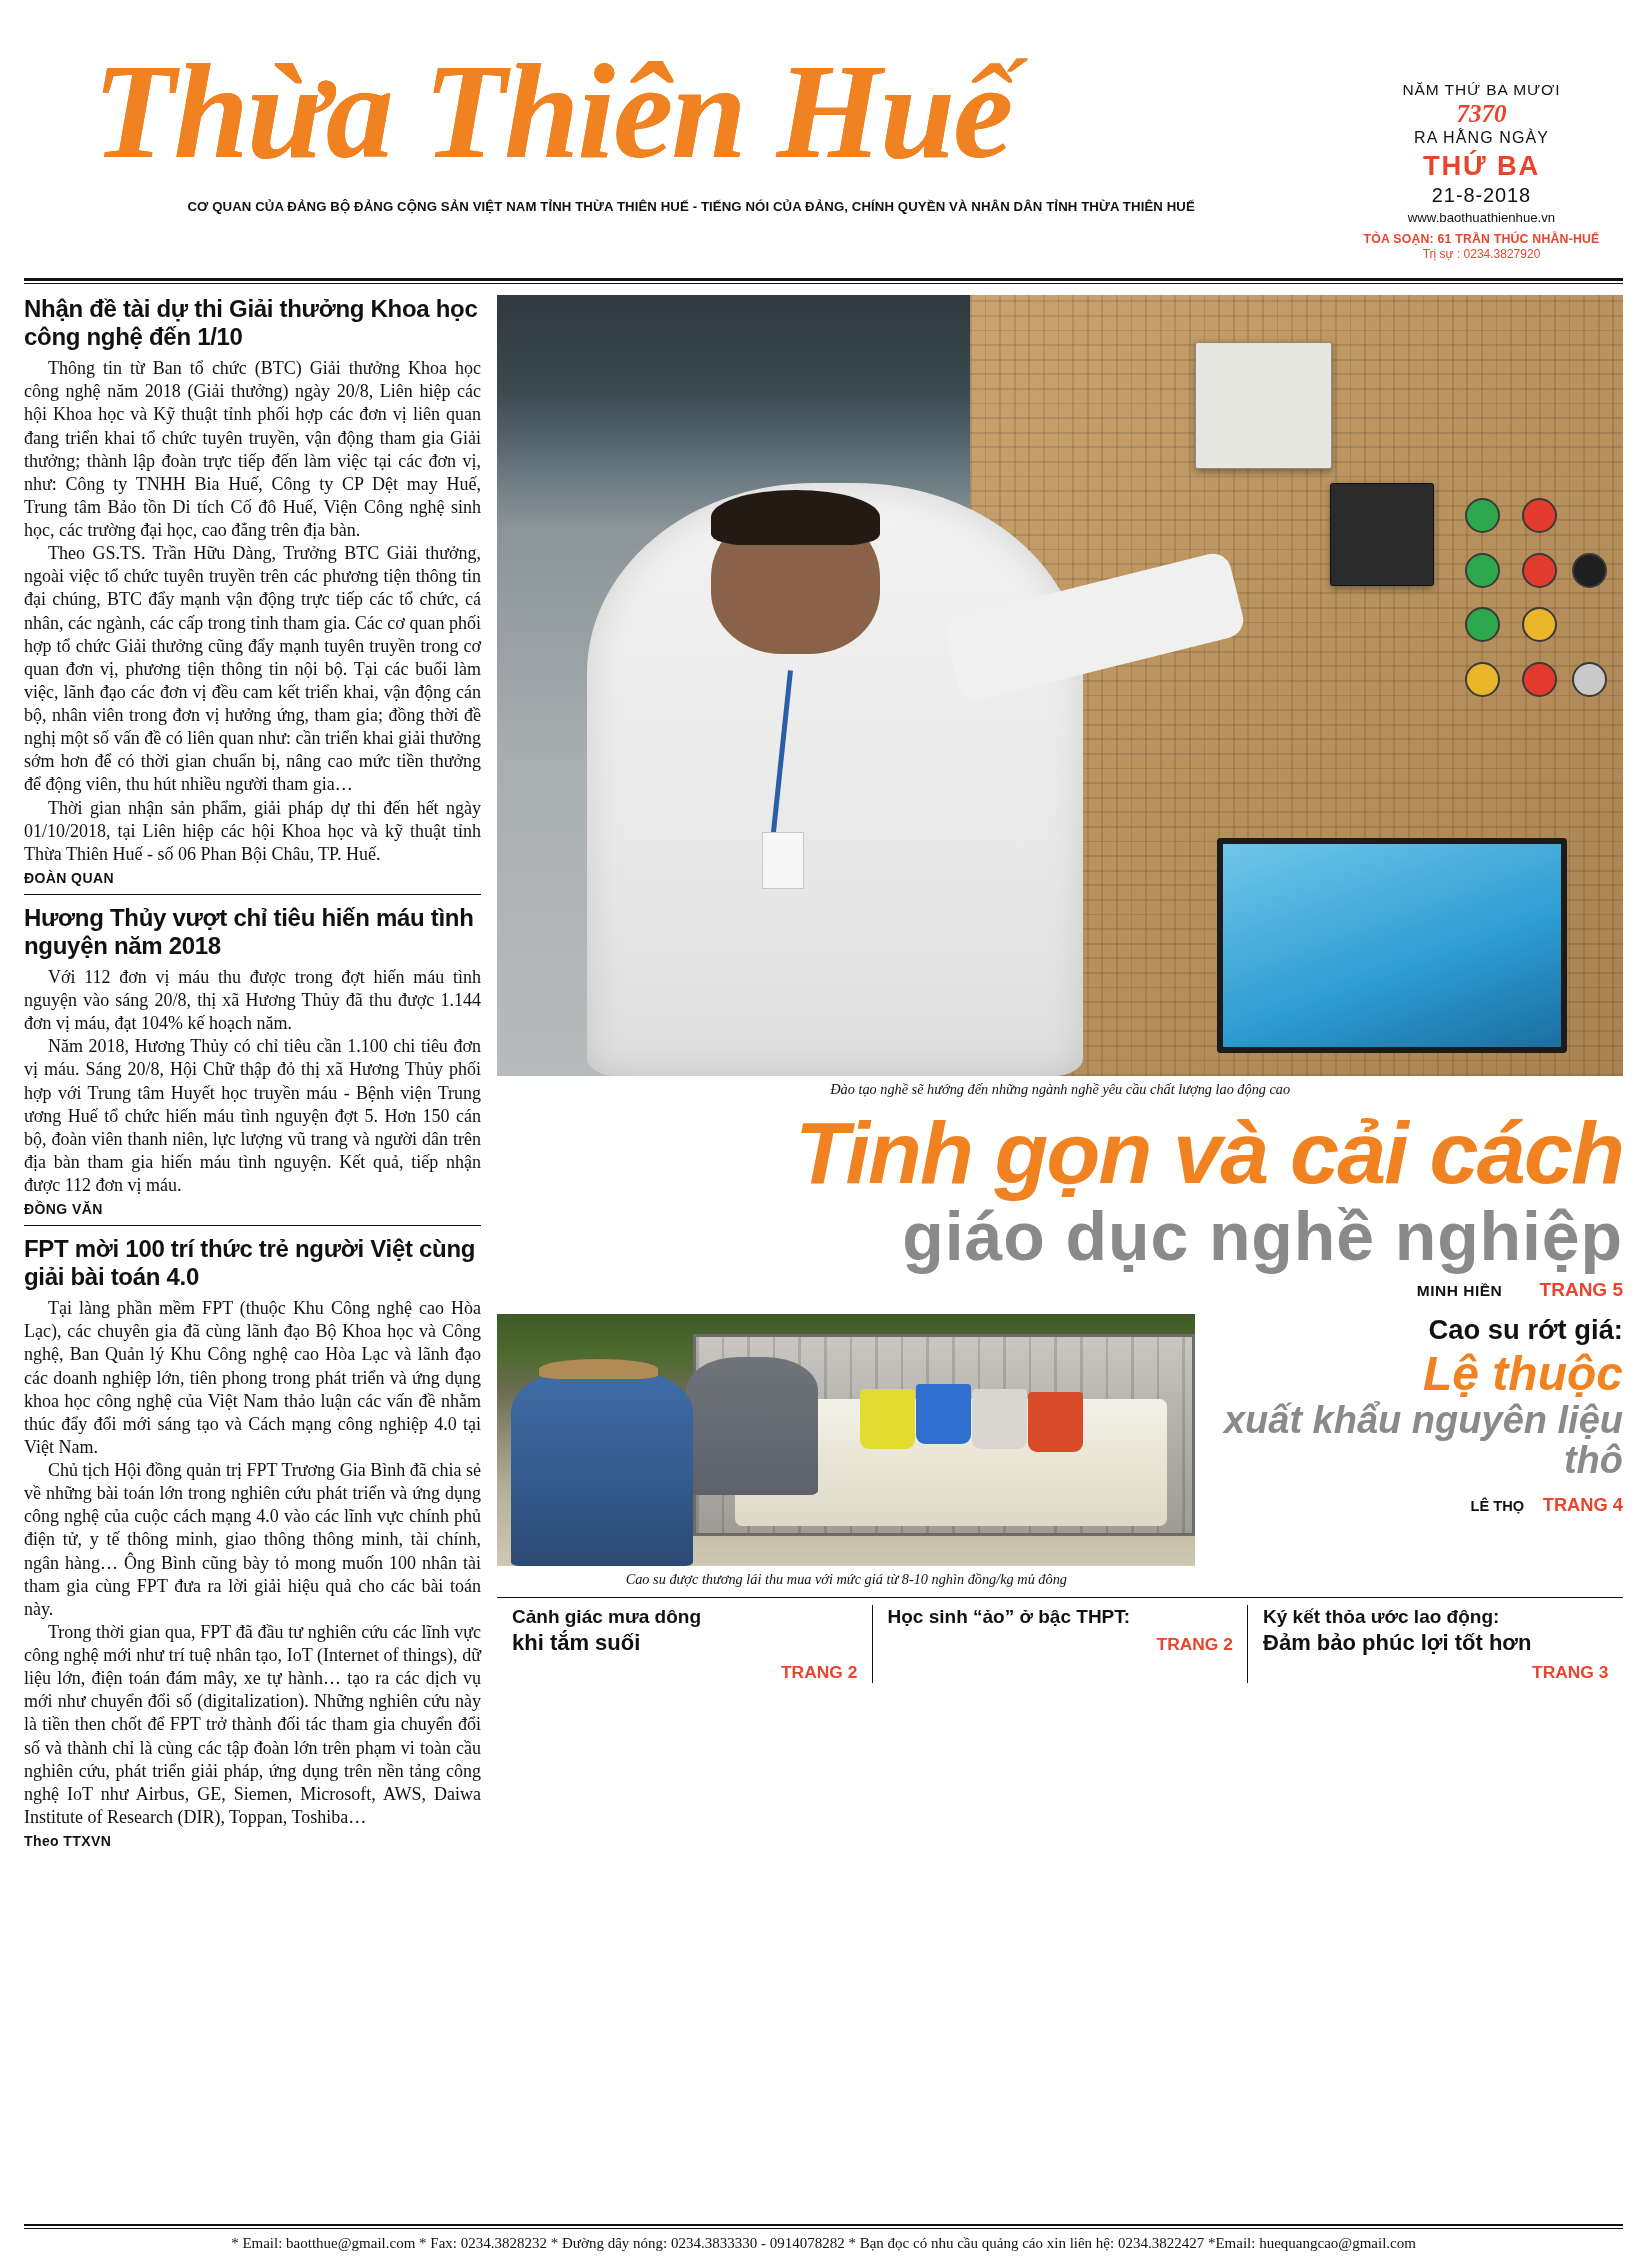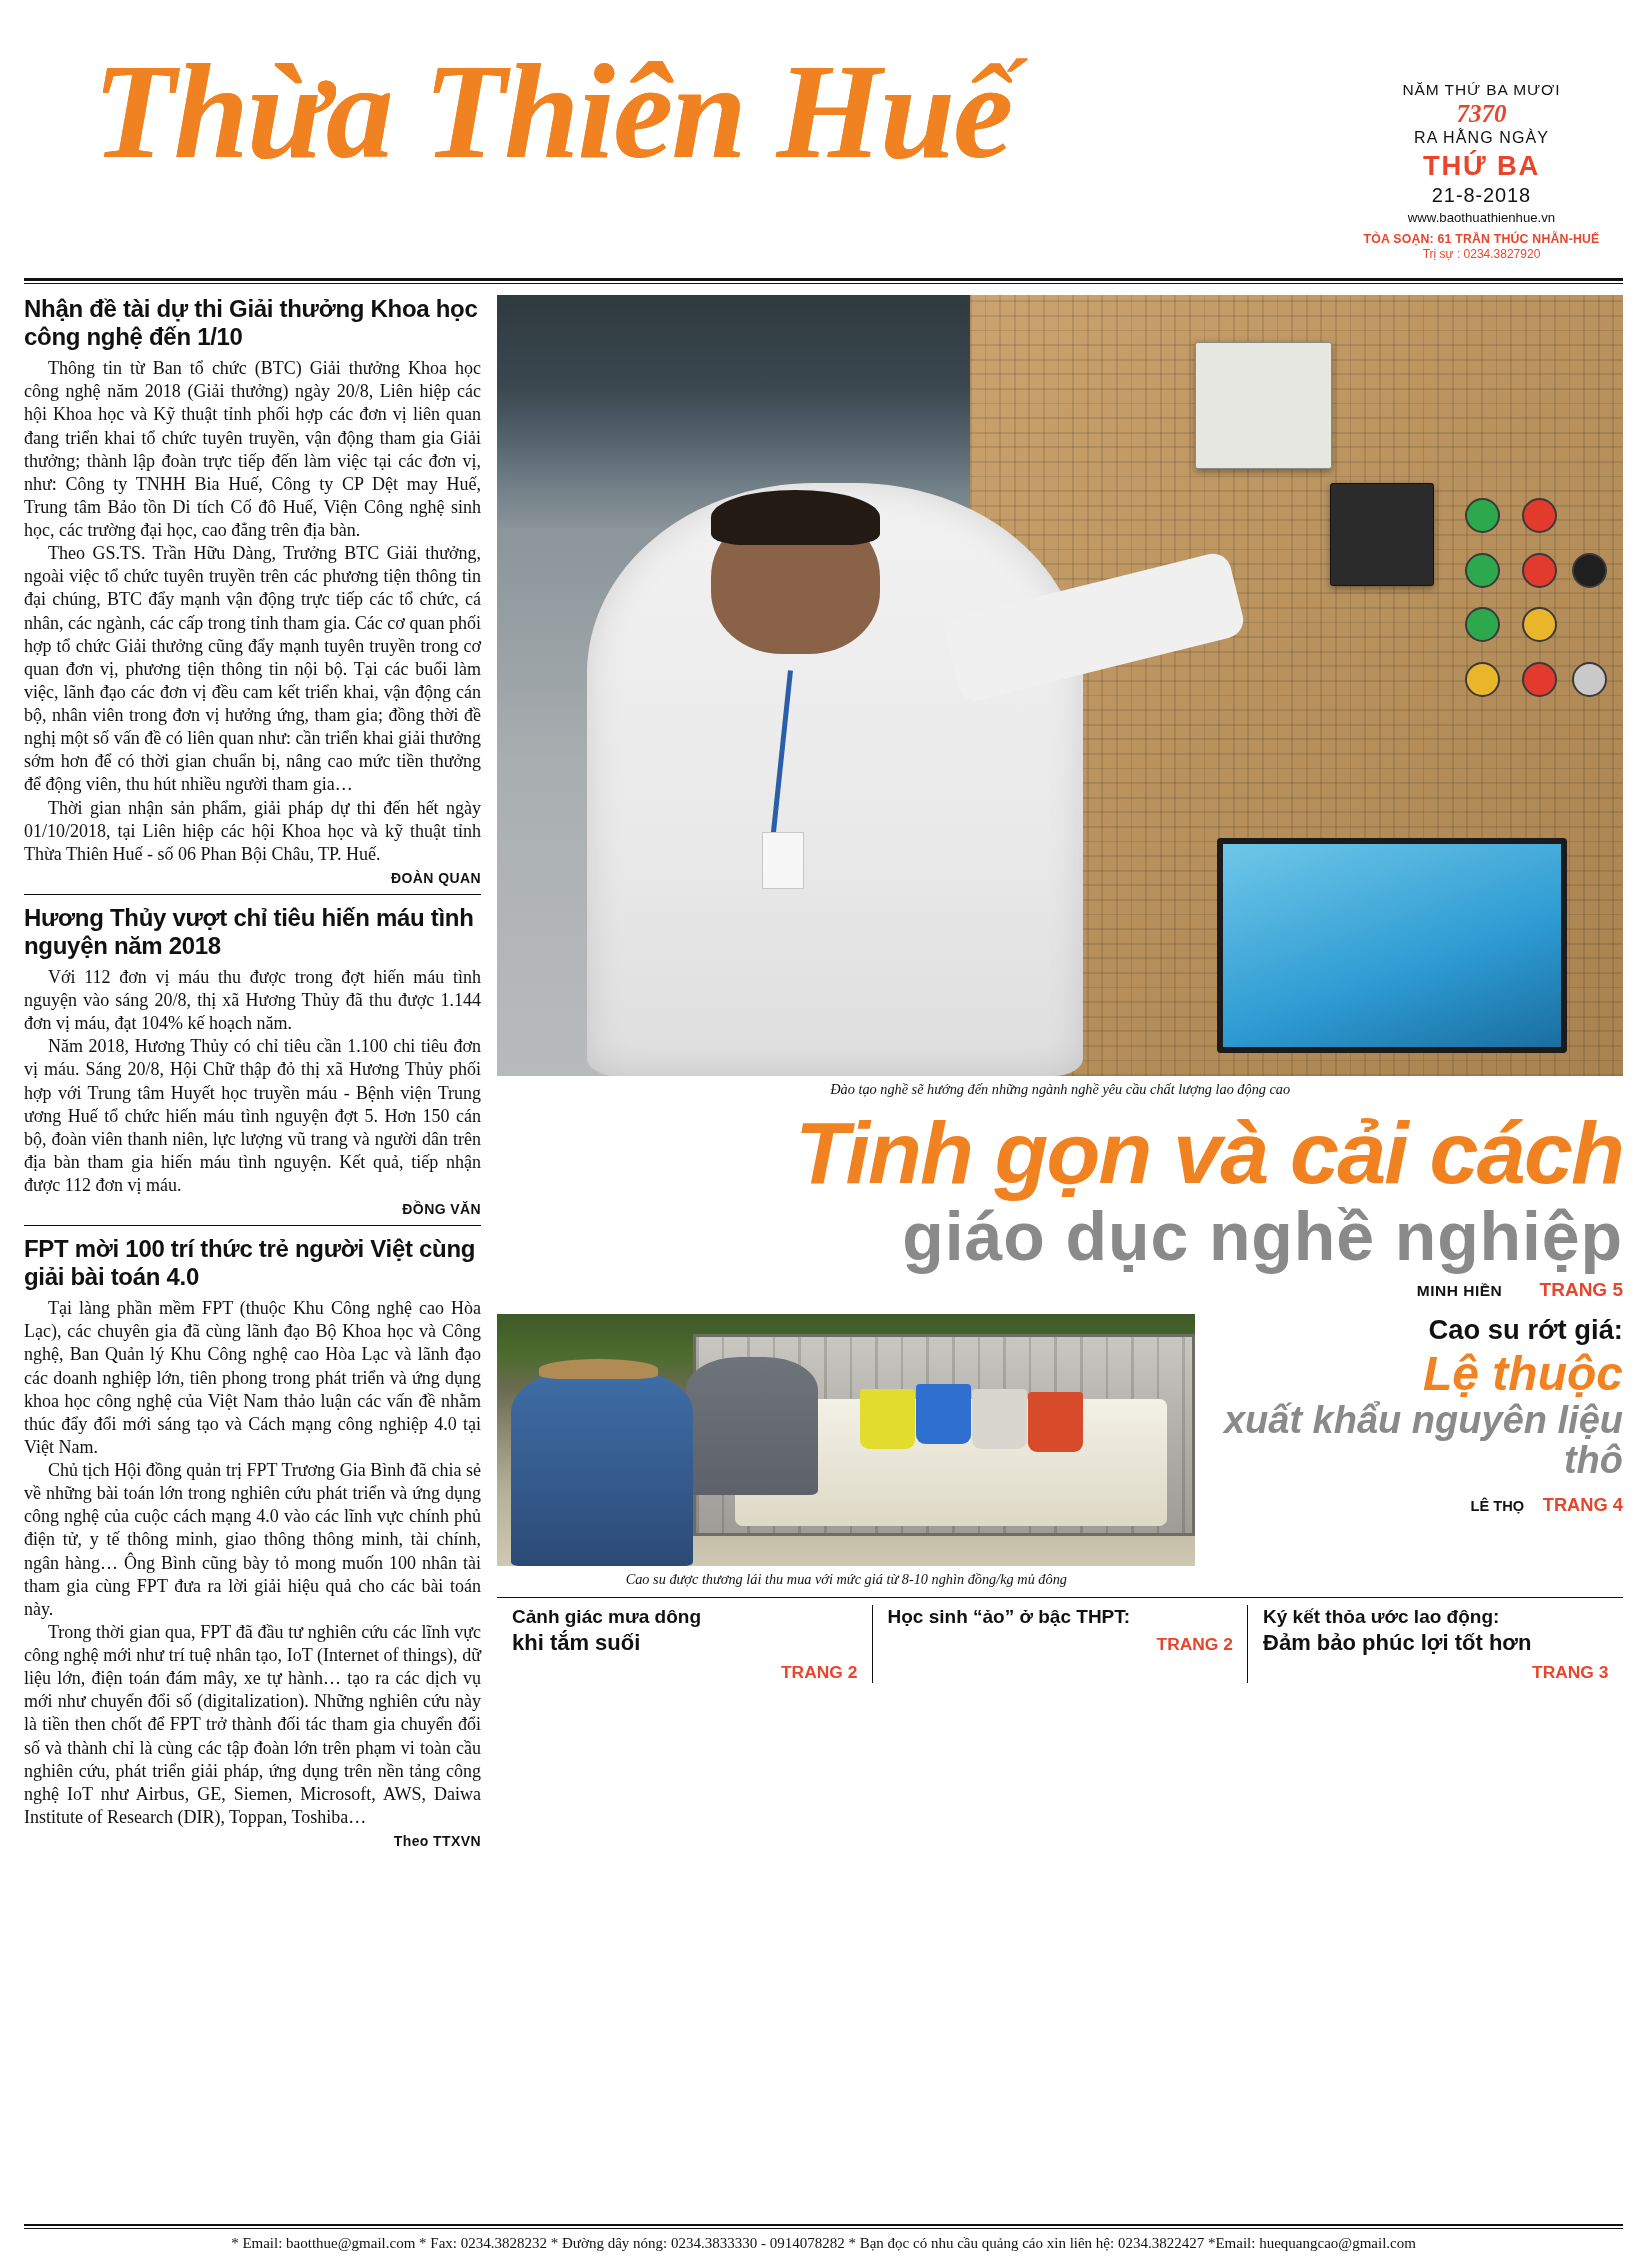--- a/index.html
+++ b/index.html
@@ -123,21 +123,20 @@
     text-align:justify;
     margin:0;
     text-indent:24px;
     color:#111;
     font-family:"Liberation Serif", serif;
   }
   .byline{
     font-family:"Liberation Sans", sans-serif;
     font-weight:bold;
     font-size:14px;
-    text-align:right;
     margin:3.7px 0 0 0;
     letter-spacing:0.4px;
   }
   .art-sep{
     height:0.9px;background:#111;margin:8.2px 0 9.1px 0;
   }
 
   
   .photo{
     position:relative;overflow:hidden;background:#cfcfcf;
@@ -318,20 +317,21 @@
   }
 </style>
 </head>
 <body>
 
 <div class="page">
 
   <div class="masthead">
     <div class="mast-left">
       <div class="paper-title">Thừa Thiên Huế</div>
+      <div class="paper-sub">CƠ QUAN CỦA ĐẢNG BỘ ĐẢNG CỘNG SẢN VIỆT NAM TỈNH THỪA THIÊN HUẾ - TIẾNG NÓI CỦA ĐẢNG, CHÍNH QUYỀN VÀ NHÂN DÂN TỈNH THỪA THIÊN HUẾ</div>
     </div>
     <div class="mast-right">
       <div class="mr-line1">NĂM THỨ BA MƯƠI</div>
       <div class="mr-issue">7370</div>
       <div class="mr-line2">RA HẰNG NGÀY</div>
       <div class="mr-day">THỨ BA</div>
       <div class="mr-date">21-8-2018</div>
       <div class="mr-web">www.baothuathienhue.vn</div>
       <div class="mr-office">TÒA SOẠN: 61 TRẦN THÚC NHẪN-HUẾ</div>
       <div class="mr-phone">Trị sự : 0234.3827920</div>

